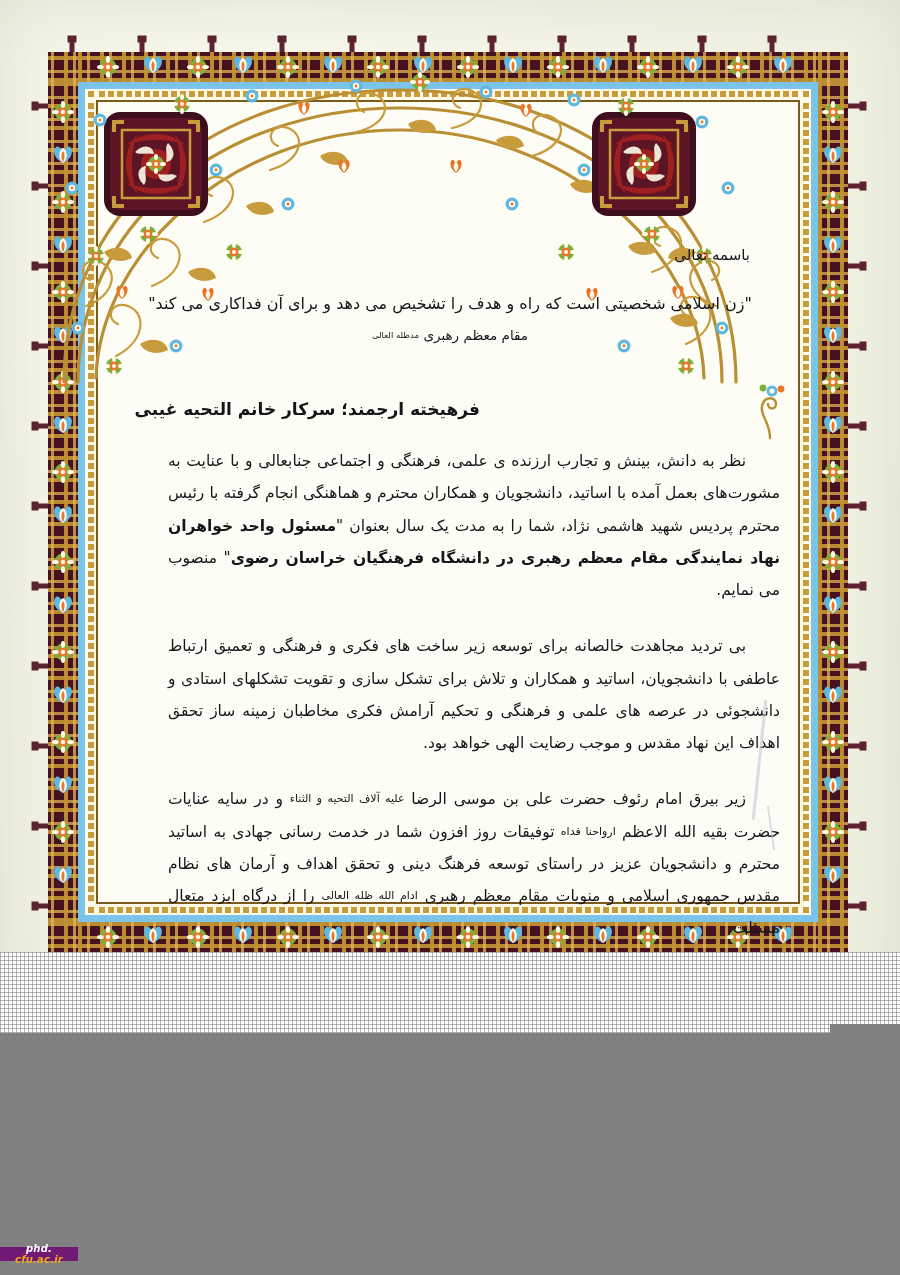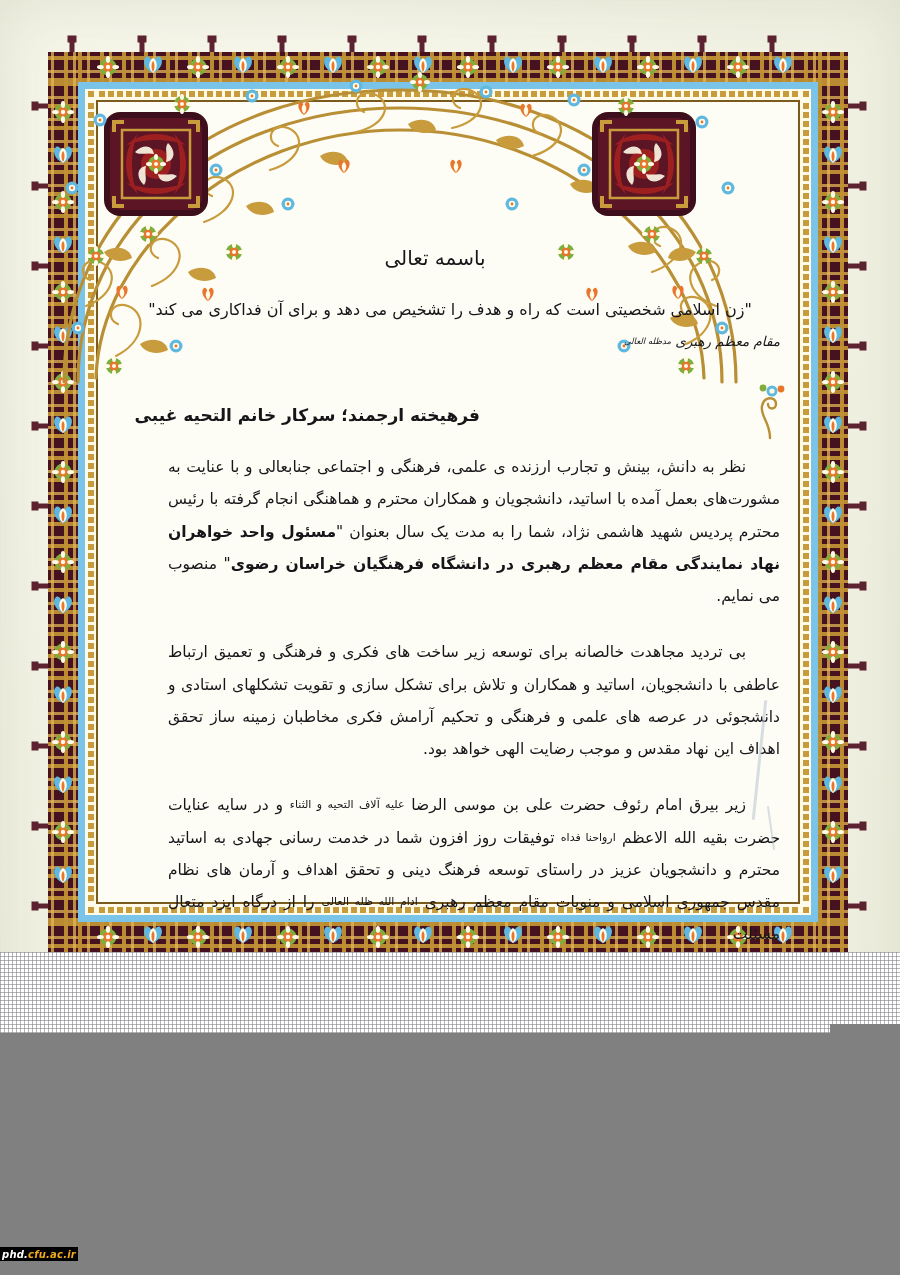--- a/index.html
+++ b/index.html
@@ -84,28 +84,28 @@
 
   
   .arch{position:absolute;left:56px;top:56px;width:688px;height:330px;}
 
   
   .doc-text{
     position:absolute;left:120px;top:246px;width:660px;height:700px;
     direction:rtl;text-align:justify;color:#16161a;
   }
   .basmala{
-    text-align:center;font-size:20px;letter-spacing:.3px;
+    font-size:15px;letter-spacing:.3px;
     margin:0 0 26px 0;padding-right:30px;
   }
   .quote{
     text-align:center;font-size:16px;margin:0 0 10px 0;line-height:1.7;
   }
   .quote-source{
-    font-size:13.5px;margin:0 0 56px 0;padding-right:-60px;font-style:italic;
+    text-align:center;font-size:13.5px;margin:0 0 56px 0;padding-right:-60px;
   }
   .quote-source .honorific{font-size:8.5px;}
   .addressee{
     font-weight:bold;font-size:17px;margin:0 0 26px 0;
     text-align:right;padding-right:300px;
   }
   .para{
     font-size:15.5px;line-height:2.08;margin:0 0 24px 0;
     text-align:justify;text-justify:inter-word;
   }
@@ -126,24 +126,25 @@
   .scan-glitch-notch{
     position:absolute;left:830px;top:1024px;width:70px;height:10px;background:#808080;
   }
   .scan-gray{
     position:absolute;left:0;top:1033px;width:900px;height:242px;background:#808080;
   }
 
   
   .watermark{
     position:absolute;left:0;top:1247px;width:78px;height:14px;
-    background:#000000;display:flex;align-items:center;justify-content:center;
+    background:#701a75;display:flex;align-items:center;justify-content:center;
     font-family:"DejaVu Sans","Liberation Sans",sans-serif;
     font-size:10px;font-weight:bold;font-style:italic;letter-spacing:.2px;
     direction:ltr;
+    flex-direction:column;
   }
   .wm-a{color:#ffffff;}
   .wm-b{color:#f0a81e;}
 
   
   .blemish{position:absolute;background:#b9c3cf;opacity:.55;}
 </style>
 </head>
 <body>
 

